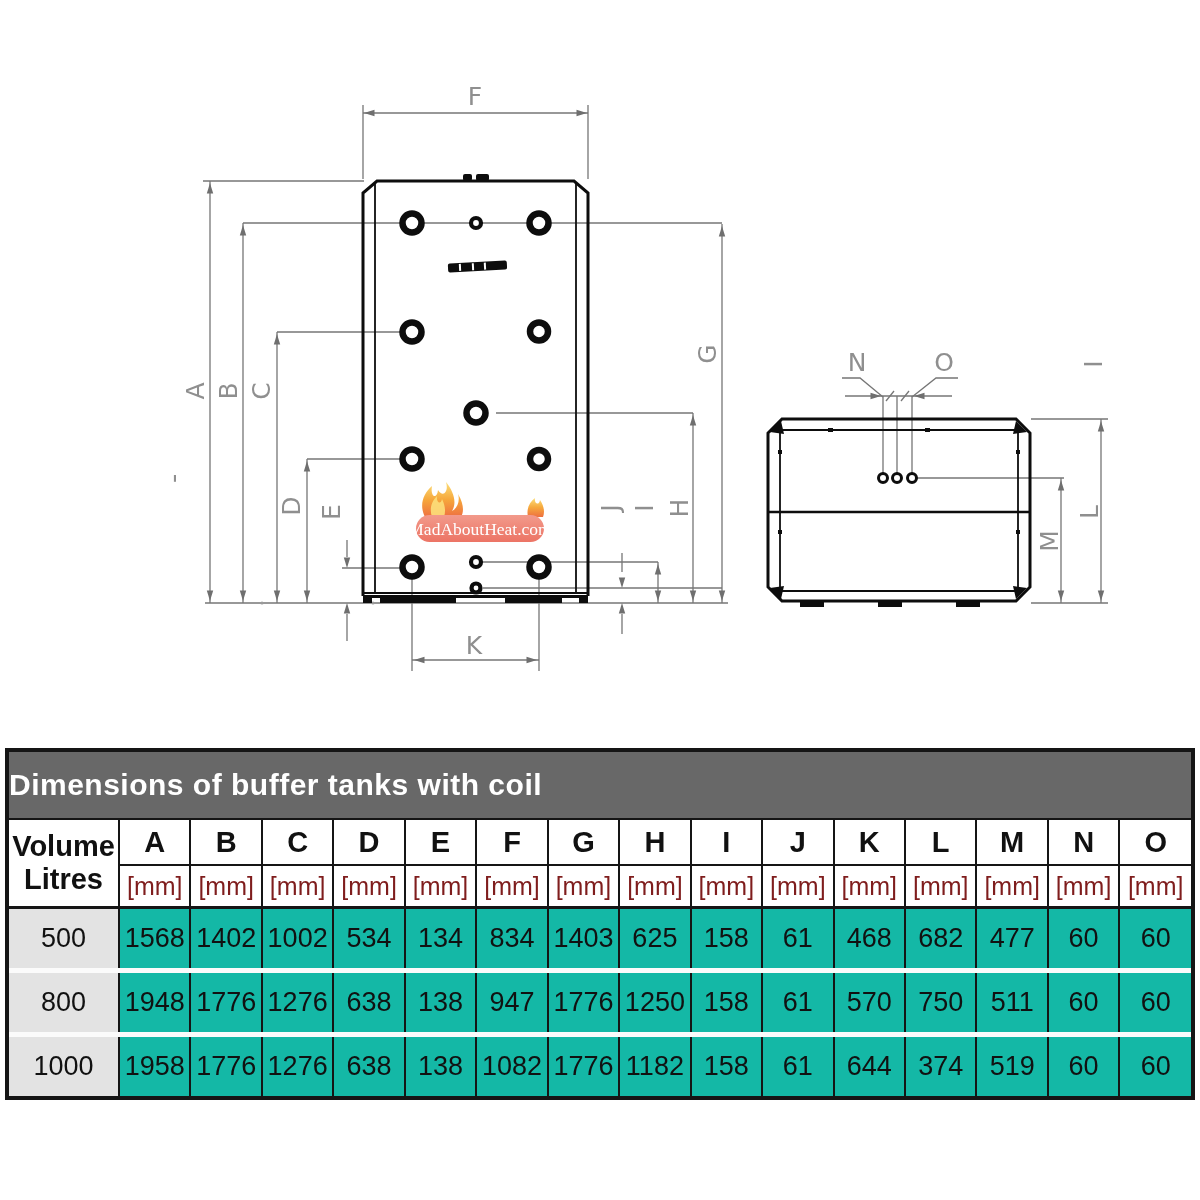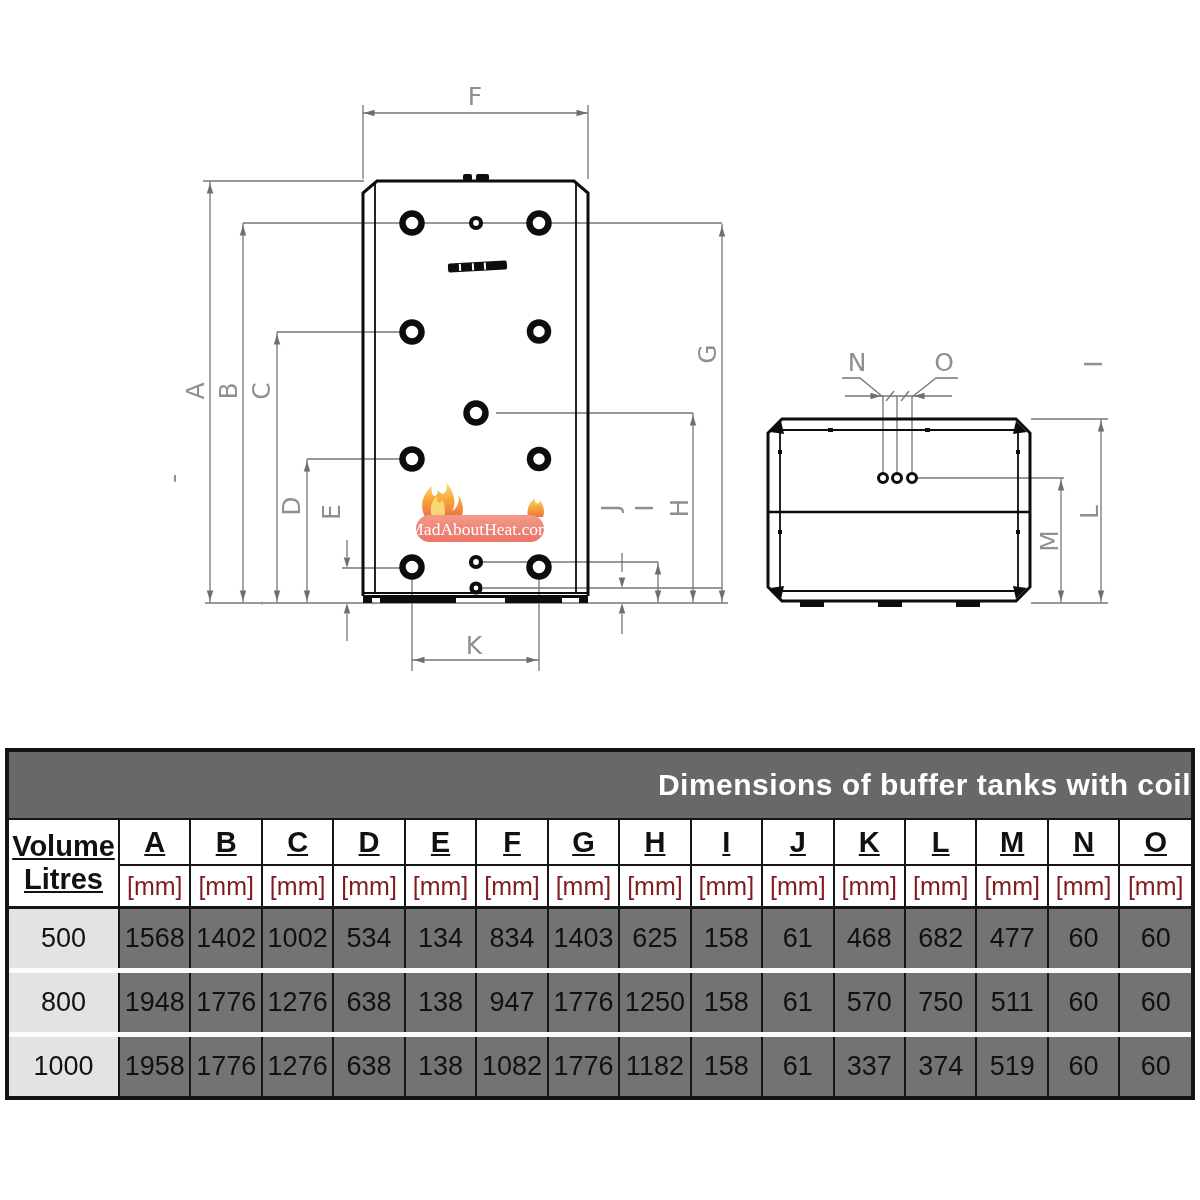--- a/index.html
+++ b/index.html
@@ -14,33 +14,33 @@
   .lbl{fill:#8f8f8f;font-family:"DejaVu Sans",sans-serif;font-size:25px;}
   .port{fill:#fff;stroke:#0d0d0d;stroke-width:6.5;}
   .ports{fill:#fff;stroke:#0d0d0d;stroke-width:4.2;}
   .portt{fill:#fff;stroke:#0d0d0d;stroke-width:3;}
   .blk{fill:#0d0d0d;stroke:none;}
   .tick{fill:#0d0d0d;}
   
   .tbl-wrap{position:absolute;left:5px;top:748px;width:1190px;box-sizing:border-box;
             border:4px solid #151515;background:#fff;}
   .tbl-title{background:#686868;color:#fff;font-weight:bold;font-size:30px;
-             text-align:right;height:66px;line-height:66px;border-bottom:2px solid #151515;
+             text-align:left;height:66px;line-height:66px;border-bottom:2px solid #151515;
              letter-spacing:0.5px;}
   table.dims{width:100%;border-collapse:collapse;table-layout:fixed;}
   table.dims th,table.dims td{text-align:center;padding:0;font-family:"Liberation Sans",sans-serif;}
   .letters th{background:#fff;color:#111;font-size:29px;font-weight:bold;height:44px;
-              border-left:2px solid #151515;border-bottom:2px solid #151515;text-decoration:underline;}
+              border-left:2px solid #151515;border-bottom:2px solid #151515;}
   .mmrow td{background:#fff;color:#7f1d1d;font-size:25px;height:40px;
             border-left:2px solid #151515;border-bottom:3px solid #151515;}
   .volhead{background:#fff;color:#111;font-size:30px;font-weight:bold;
            border-bottom:3px solid #151515 !important;border-left:none !important;}
   .drow th{background:#e3e3e3;color:#111;font-size:27px;font-weight:normal;
            text-align:right;padding-right:16px;height:59px;}
-  .drow td{background:#737373;color:#111;font-size:27px;font-weight:normal;
+  .drow td{background:#14b8a6;color:#111;font-size:27px;font-weight:normal;
            border-left:2px solid #151515;height:59px;}
   .drow.gap th,.drow.gap td{border-top:5px solid #fbfbfb;margin-left:18px;}
 </style>
 </head>
 <body>
 
 <div class="stage">
 
   <svg class="drawing" width="1200" height="748" viewBox="0 0 1200 748" xmlns="http://www.w3.org/2000/svg">
     <defs>
@@ -320,21 +320,21 @@
         <td>1958</td>
         <td>1776</td>
         <td>1276</td>
         <td>638</td>
         <td>138</td>
         <td>1082</td>
         <td>1776</td>
         <td>1182</td>
         <td>158</td>
         <td>61</td>
-        <td>337</td>
+        <td>644</td>
         <td>374</td>
         <td>519</td>
         <td>60</td>
         <td>60</td>
       </tr>
     </tbody>
       </table>
   </div>
 </div>
 

